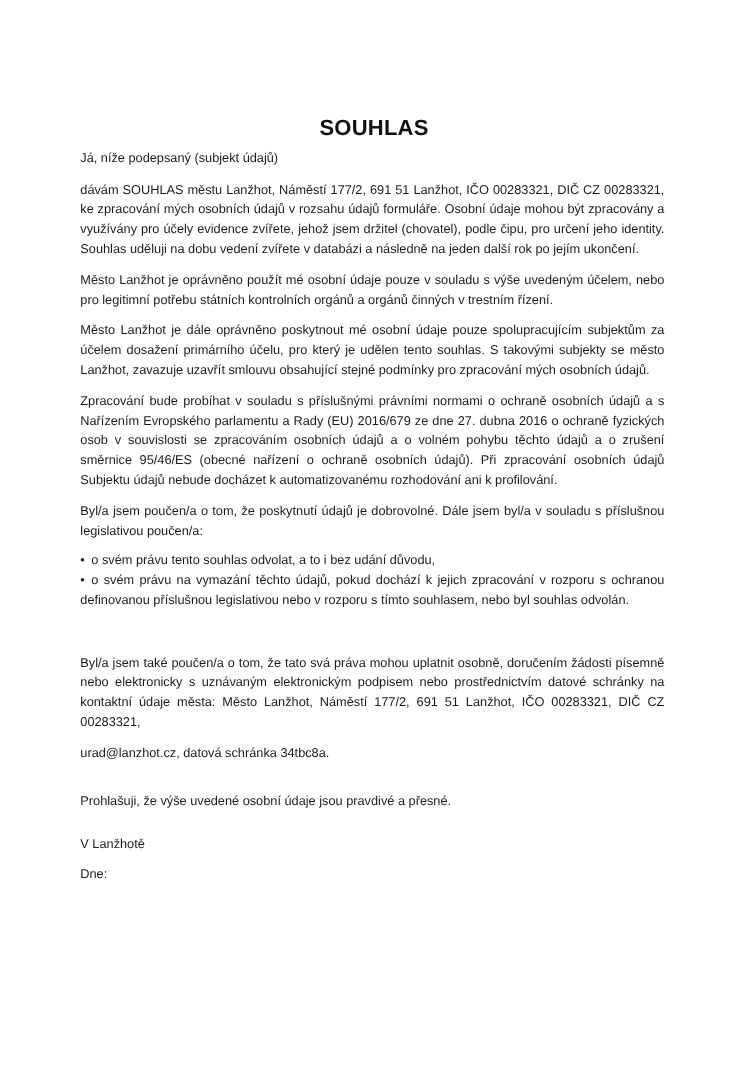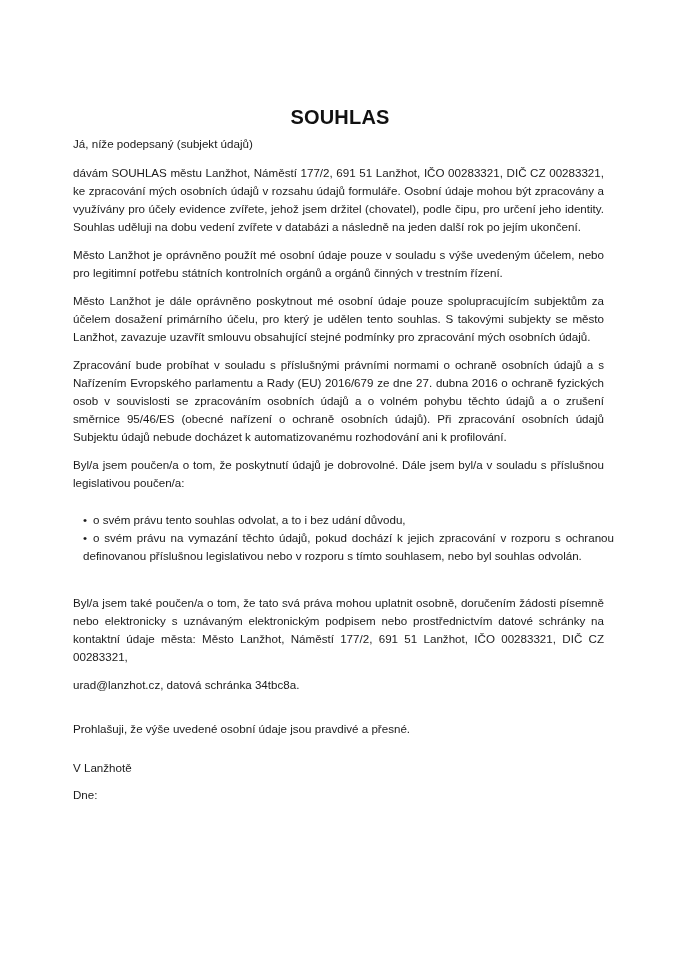--- a/index.html
+++ b/index.html
@@ -9,21 +9,21 @@
     position: absolute; left: 0; top: 77px; width: 680px; text-align: center;
     font-family: "Liberation Sans", sans-serif; font-weight: bold; font-size: 20px;
     color: #111; letter-spacing: 0.2px; margin-top: 29px;
   }
   .p {
     position: absolute; left: 73px; width: 531px;
     font-family: "Liberation Sans", sans-serif; font-size: 11.6px; line-height: 18px;
     color: #1a1a1a; text-align: justify; margin: 0;
   }
   .p.left { text-align: left; }
-  .bullets { position: absolute; left: 73px; width: 531px; margin: 10px; padding: 0; list-style: none;
+  .bullets { position: absolute; left: 73px; width: 531px; margin: 0; padding: 0; list-style: none;
     font-family: "Liberation Sans", sans-serif; font-size: 11.6px; line-height: 18px; color: #1a1a1a; }
   .bullets li { text-align: justify; }
   .bullet-glyph { display: inline-block; width: 10px; }
 </style>
 </head>
 <body>
 
 <div class="page">
   <div class="title">SOUHLAS</div>
 

